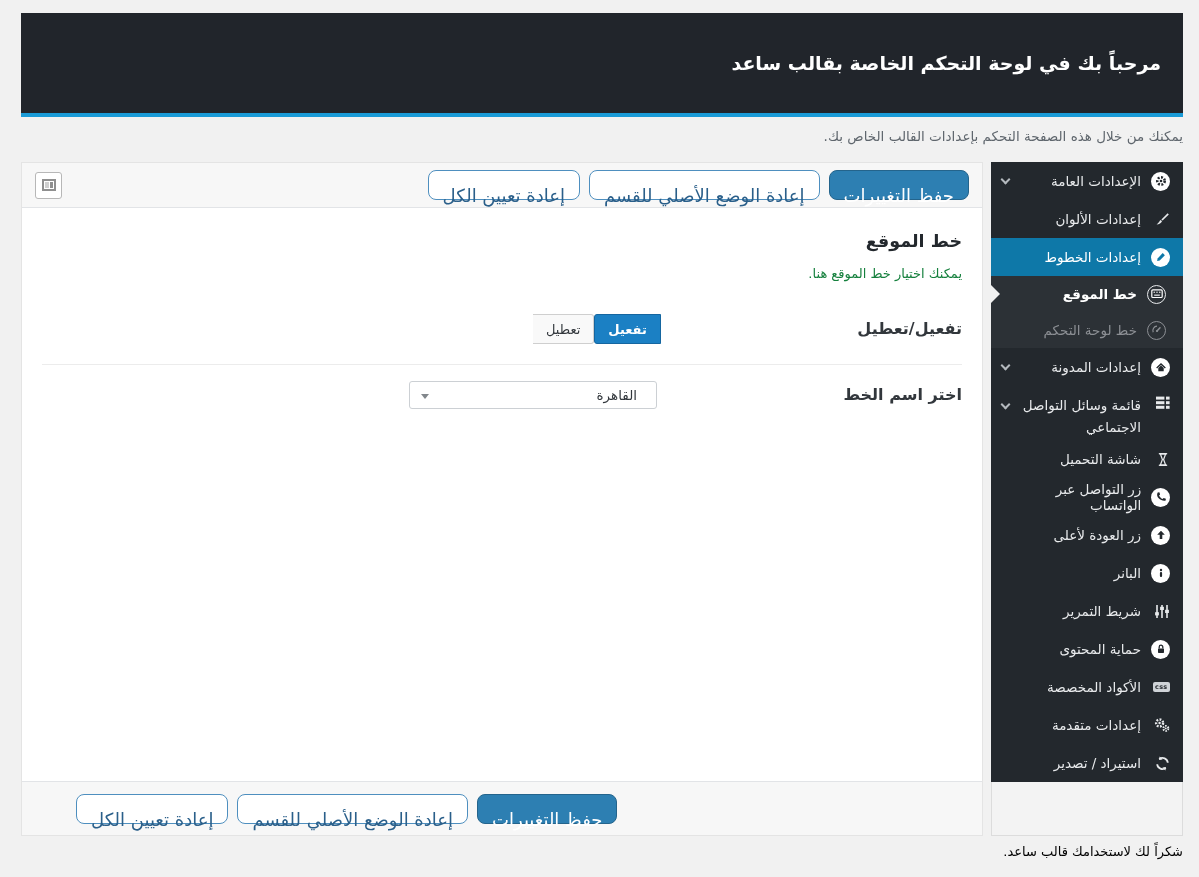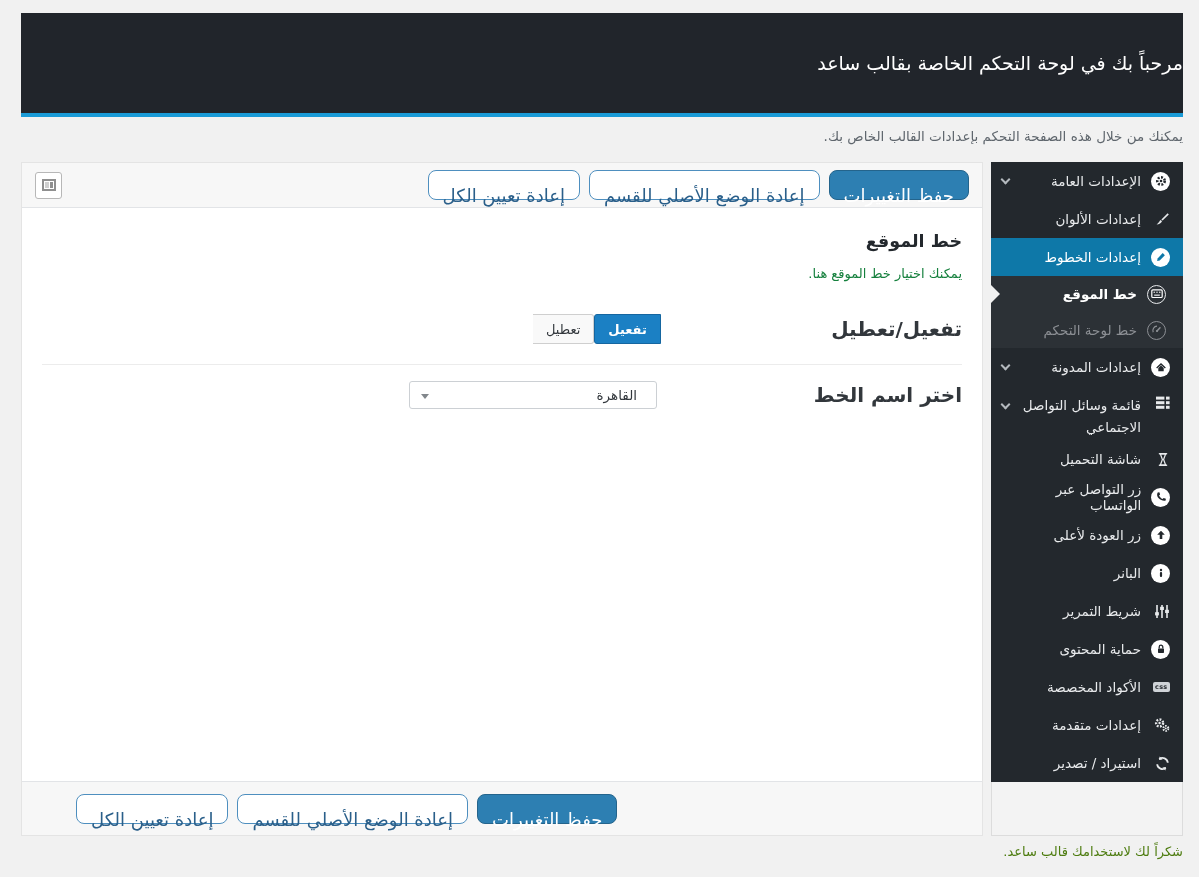--- a/index.html
+++ b/index.html
@@ -2,21 +2,21 @@
 <html lang="ar" dir="rtl"><head>
 <meta charset="utf-8">
 <style>
   * { box-sizing: border-box; margin: 0; padding: 0; }
   html,body { width:1199px; height:877px; overflow:hidden; }
   body { background:#f1f1f1; font-family:"DejaVu Sans", sans-serif; direction:rtl; position:relative; }
 
   
   .top-header { position:absolute; top:13px; right:16px; left:21px; height:104px;
     background:#21252b; border-bottom:4px solid #1a9bd7; display:flex; align-items:center; }
-  .top-header h1 { color:#fff; font-size:19px; font-weight:normal; }
+  .top-header h1 { color:#fff; font-size:19px; font-weight:bold; padding-right:22px; }
   .page-subtitle { position:absolute; top:128px; right:16px; color:#5f666d; font-size:13.5px; }
 
   
   .card { position:absolute; top:162px; right:216px; left:21px; height:674px;
     background:#fff; border:1px solid #e4e4e4; display:flex; flex-direction:column; }
   .toolbar { background:#f7f7f7; display:flex; align-items:center; }
   .toolbar.top { height:45px; border-bottom:1px solid #e2e4e7; justify-content:space-between;
     padding:0 13px 0 13px; }
   .toolbar.bottom { height:54px; border-top:1px solid #e2e4e7; justify-content:flex-end;
     padding:0 13px; }
@@ -32,21 +32,21 @@
   .panel-toggle .pti { width:14px; height:12px; border:2px solid #8f8f8f; position:relative; }
   .panel-toggle .pti::after { content:""; position:absolute; top:1px; bottom:1px; right:1px;
     width:3px; background:#8f8f8f; }
   .panel-toggle .pti::before { content:""; position:absolute; top:1px; bottom:1px; left:1px;
     width:4px; background:#cfcfcf; }
 
   .card-body { flex:1; padding:15px 20px 0 20px; position:relative; }
   .section-title { font-size:17.5px; font-weight:bold; color:#23282d; margin-top:8px; }
   .section-desc { font-size:13px; color:#15803d; margin-top:15px; }
   .field-row { position:relative; height:30px; margin-top:33px; }
-  .field-row .f-label { font-size:20px; color:#32373c; line-height:30px; font-weight:bold; }
+  .field-row .f-label { font-size:16px; color:#32373c; line-height:30px; font-weight:bold; }
   .hr { border-top:1px solid #ececec; margin-top:20px; }
   .field-row.select-row { margin-top:16px; height:28px; }
   .field-row.select-row .f-label { line-height:28px; }
 
   
   .toggle-group { position:absolute; left:491px; top:0; display:flex; height:30px; }
   .toggle-btn { height:30px; font-size:13px; display:flex; align-items:center; padding:12px 13px;
     cursor:pointer; font-family:"DejaVu Sans", sans-serif; }
   .toggle-btn.on { background:#1b80c4; border:1px solid #1566a0; color:#fff; font-weight:bold;
     border-radius:3px 0 0 3px; }
@@ -82,21 +82,21 @@
   .mi.two .chev { margin-top:6px; margin-bottom:0; }
   .cic { width:19px; height:19px; background:#fff; border-radius:50%; display:flex;
     align-items:center; justify-content:center; overflow:hidden; }
   .coc { width:19px; height:19px; border:1.5px solid #e8eaec; border-radius:50%; display:flex;
     align-items:center; justify-content:center; }
   .coc.gray { border-color:#8c8f94; }
   .css-badge { background:#cfd3d7; color:#23282d; font-size:6.5px; font-weight:bold;
     border-radius:2px; padding:2px 2.5px; line-height:1; letter-spacing:.3px; }
   .side-filler { flex:1; background:#f3f3f3; border:1px solid #dcdcdc; border-top:none; }
 
-  .footer-thanks { position:absolute; top:844px; right:16px; color:#4d7c0f; font-size:13px; }
+  .footer-thanks { position:absolute; top:844px; right:16px; color:#000000; font-size:13px; }
 </style>
 </head>
 <body>
 
 <div class="top-header">
   <h1>مرحباً بك في لوحة التحكم الخاصة بقالب ساعد</h1>
 </div>
 <div class="page-subtitle">يمكنك من خلال هذه الصفحة التحكم بإعدادات القالب الخاص بك.</div>
 
 <div class="card">

